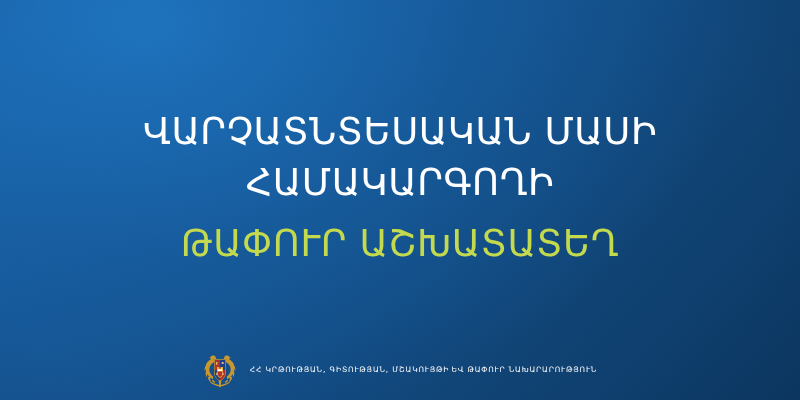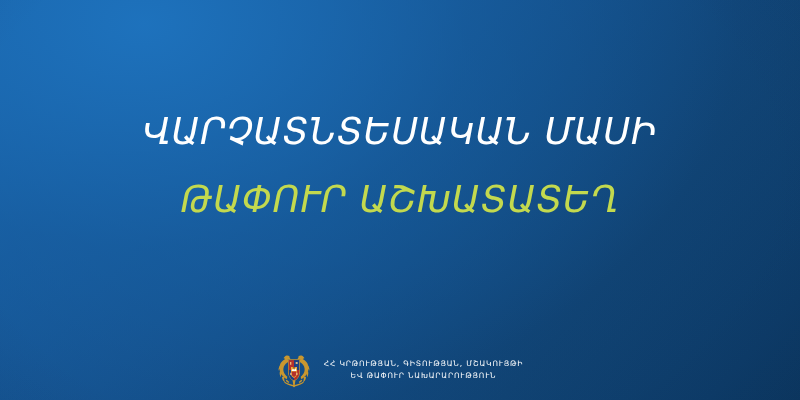--- a/index.html
+++ b/index.html
@@ -50,38 +50,37 @@
 
   
   #headline {
     position: absolute;
     left: 0;
     right: 0;
     top: 106px;
     text-align: center;
     padding: 0 28px;
     box-sizing: border-box;
-    font-style: italic;
   }
 
   .title-line {
     display: block;
     font-size: 37px;
     line-height: 51px;
     font-weight: 400;
     letter-spacing: 0.6px;
     white-space: nowrap;
   }
 
   .title-line.white {
     color: #ffffff;
   }
 
   #line-accent {
-    margin-top: 17px;
+    margin-top: 10px;
     color: #c3d94e;
   }
 
   
   #footer {
     position: absolute;
     left: 0;
     right: 0;
     bottom: 6px;
     height: 48px;
@@ -93,21 +92,21 @@
 
   #emblem {
     width: 34px;
     height: 36px;
     flex: none;
     display: block;
   }
 
   #ministry-name {
     display: flex;
-    flex-direction: column;
+    flex-direction: row;
     align-items: center;
     justify-content: center;
     gap: 2px;
   }
 
   .ministry-line {
     color: #ffffff;
     font-size: 7.5px;
     line-height: 10px;
     letter-spacing: 0.85px;
@@ -117,20 +116,21 @@
 </style>
 </head>
 <body>
 
 <div id="poster">
 
   <div id="vignette"></div>
 
   <div id="headline">
     <span class="title-line white">ՎԱՐՉԱՏՆՏԵՍԱԿԱՆ ՄԱՍԻ</span>
+    <span class="title-line white">ՀԱՄԱԿԱՐԳՈՂԻ</span>
     <span class="title-line" id="line-accent">ԹԱՓՈՒՐ ԱՇԽԱՏԱՏԵՂ</span>
   </div>
 
   <div id="footer">
 
     <svg id="emblem" viewBox="0 0 100 108" aria-hidden="true">
 
       <g fill="#c9972f">
         <path d="M30 20 C18 22 9 30 7 42 C5 52 8 62 14 70 C18 75 23 79 28 82
                  L30 74 C25 70 21 65 19 59 C17 52 18 44 23 38 C26 34 30 31 35 30 Z"></path>

